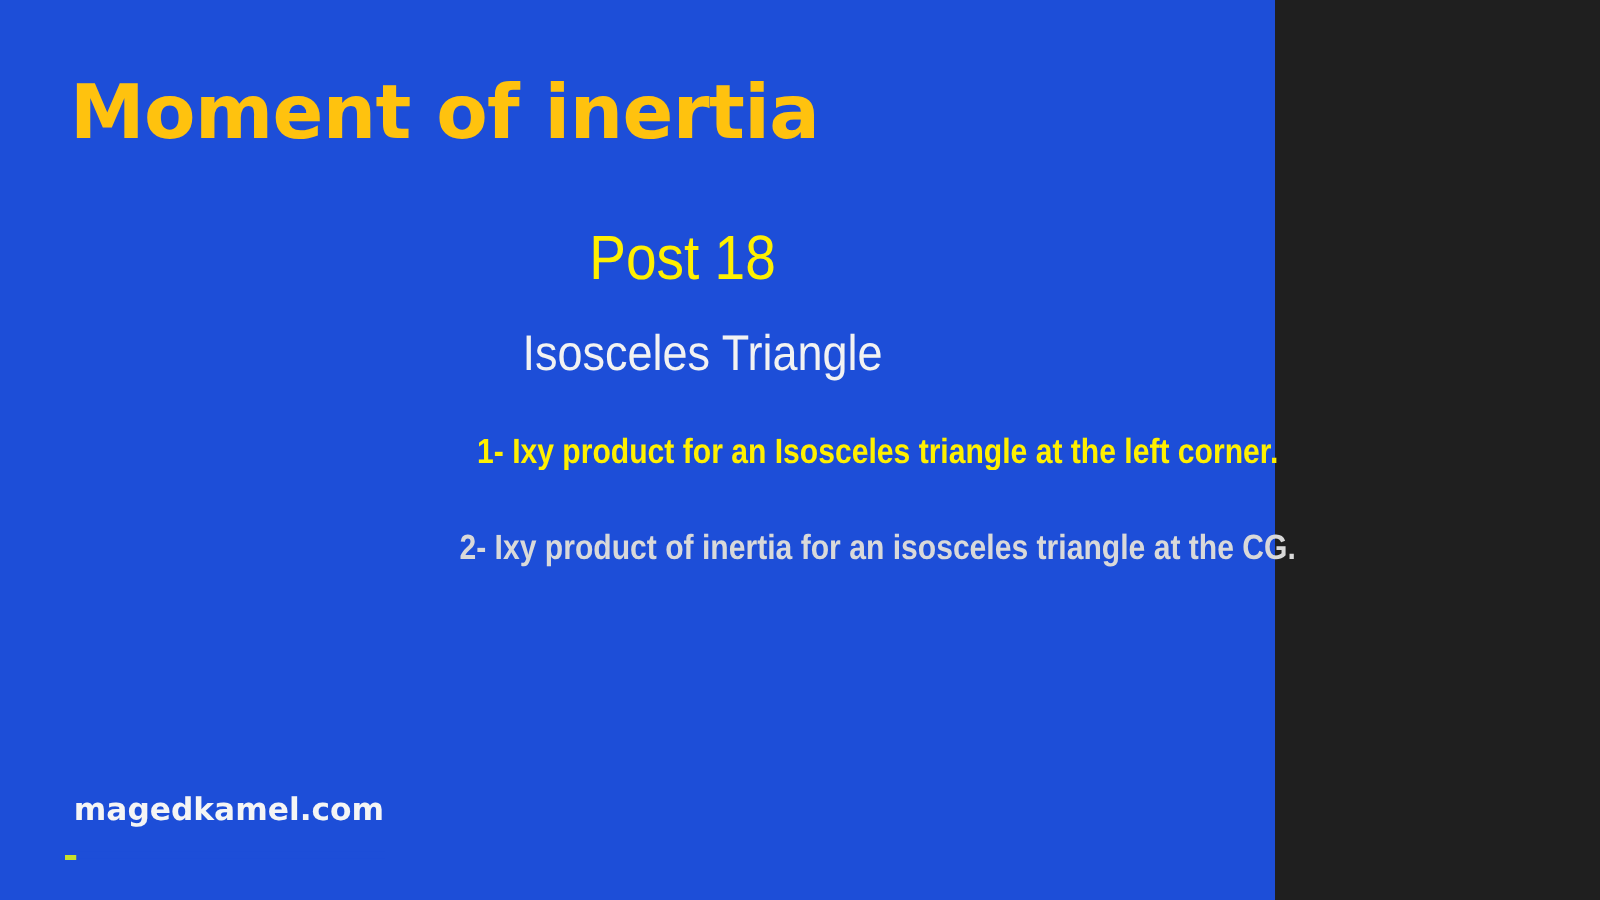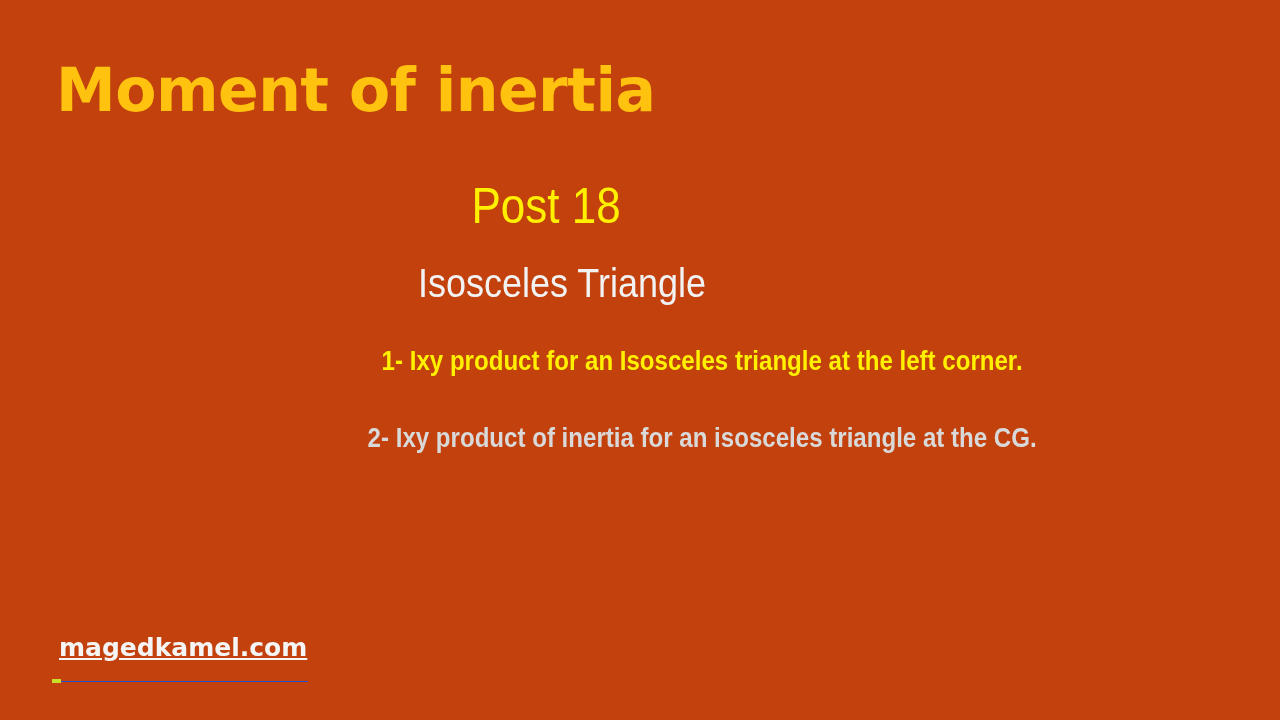--- a/index.html
+++ b/index.html
@@ -10,23 +10,23 @@
     width: 1280px;
     height: 720px;
     overflow: hidden;
     background: #1f1f1f;
     font-family: "Liberation Sans", sans-serif;
     -webkit-font-smoothing: antialiased;
   }
 
   #slide {
     position: relative;
-    width: 1280px;
+    width: 1020px;
     height: 720px;
-    background: #c2410c;
+    background: #1d4ed8;
   }
 
   
   #slide-title {
     position: absolute;
     left: 56px;
     top: 54px;
     font-family: "DejaVu Sans", sans-serif;
     font-weight: bold;
     font-size: 60px;
@@ -106,22 +106,21 @@
     font-family: "DejaVu Sans", sans-serif;
     font-weight: bold;
     font-size: 25px;
     line-height: 32px;
     color: #f5f5f5;
     white-space: nowrap;
   }
   #site-credit-text {
     display: inline-block;
     padding: 0 1px 17px 3px;
-    border-bottom: 1px solid #1d4ed8;
-    text-decoration: underline;
+    border-bottom: 6px solid #1d4ed8;
   }
   #link-marker {
     position: absolute;
     left: -4px;
     bottom: -1px;
     width: 9px;
     height: 4px;
     background: #c8e02a;
   }
 </style>

